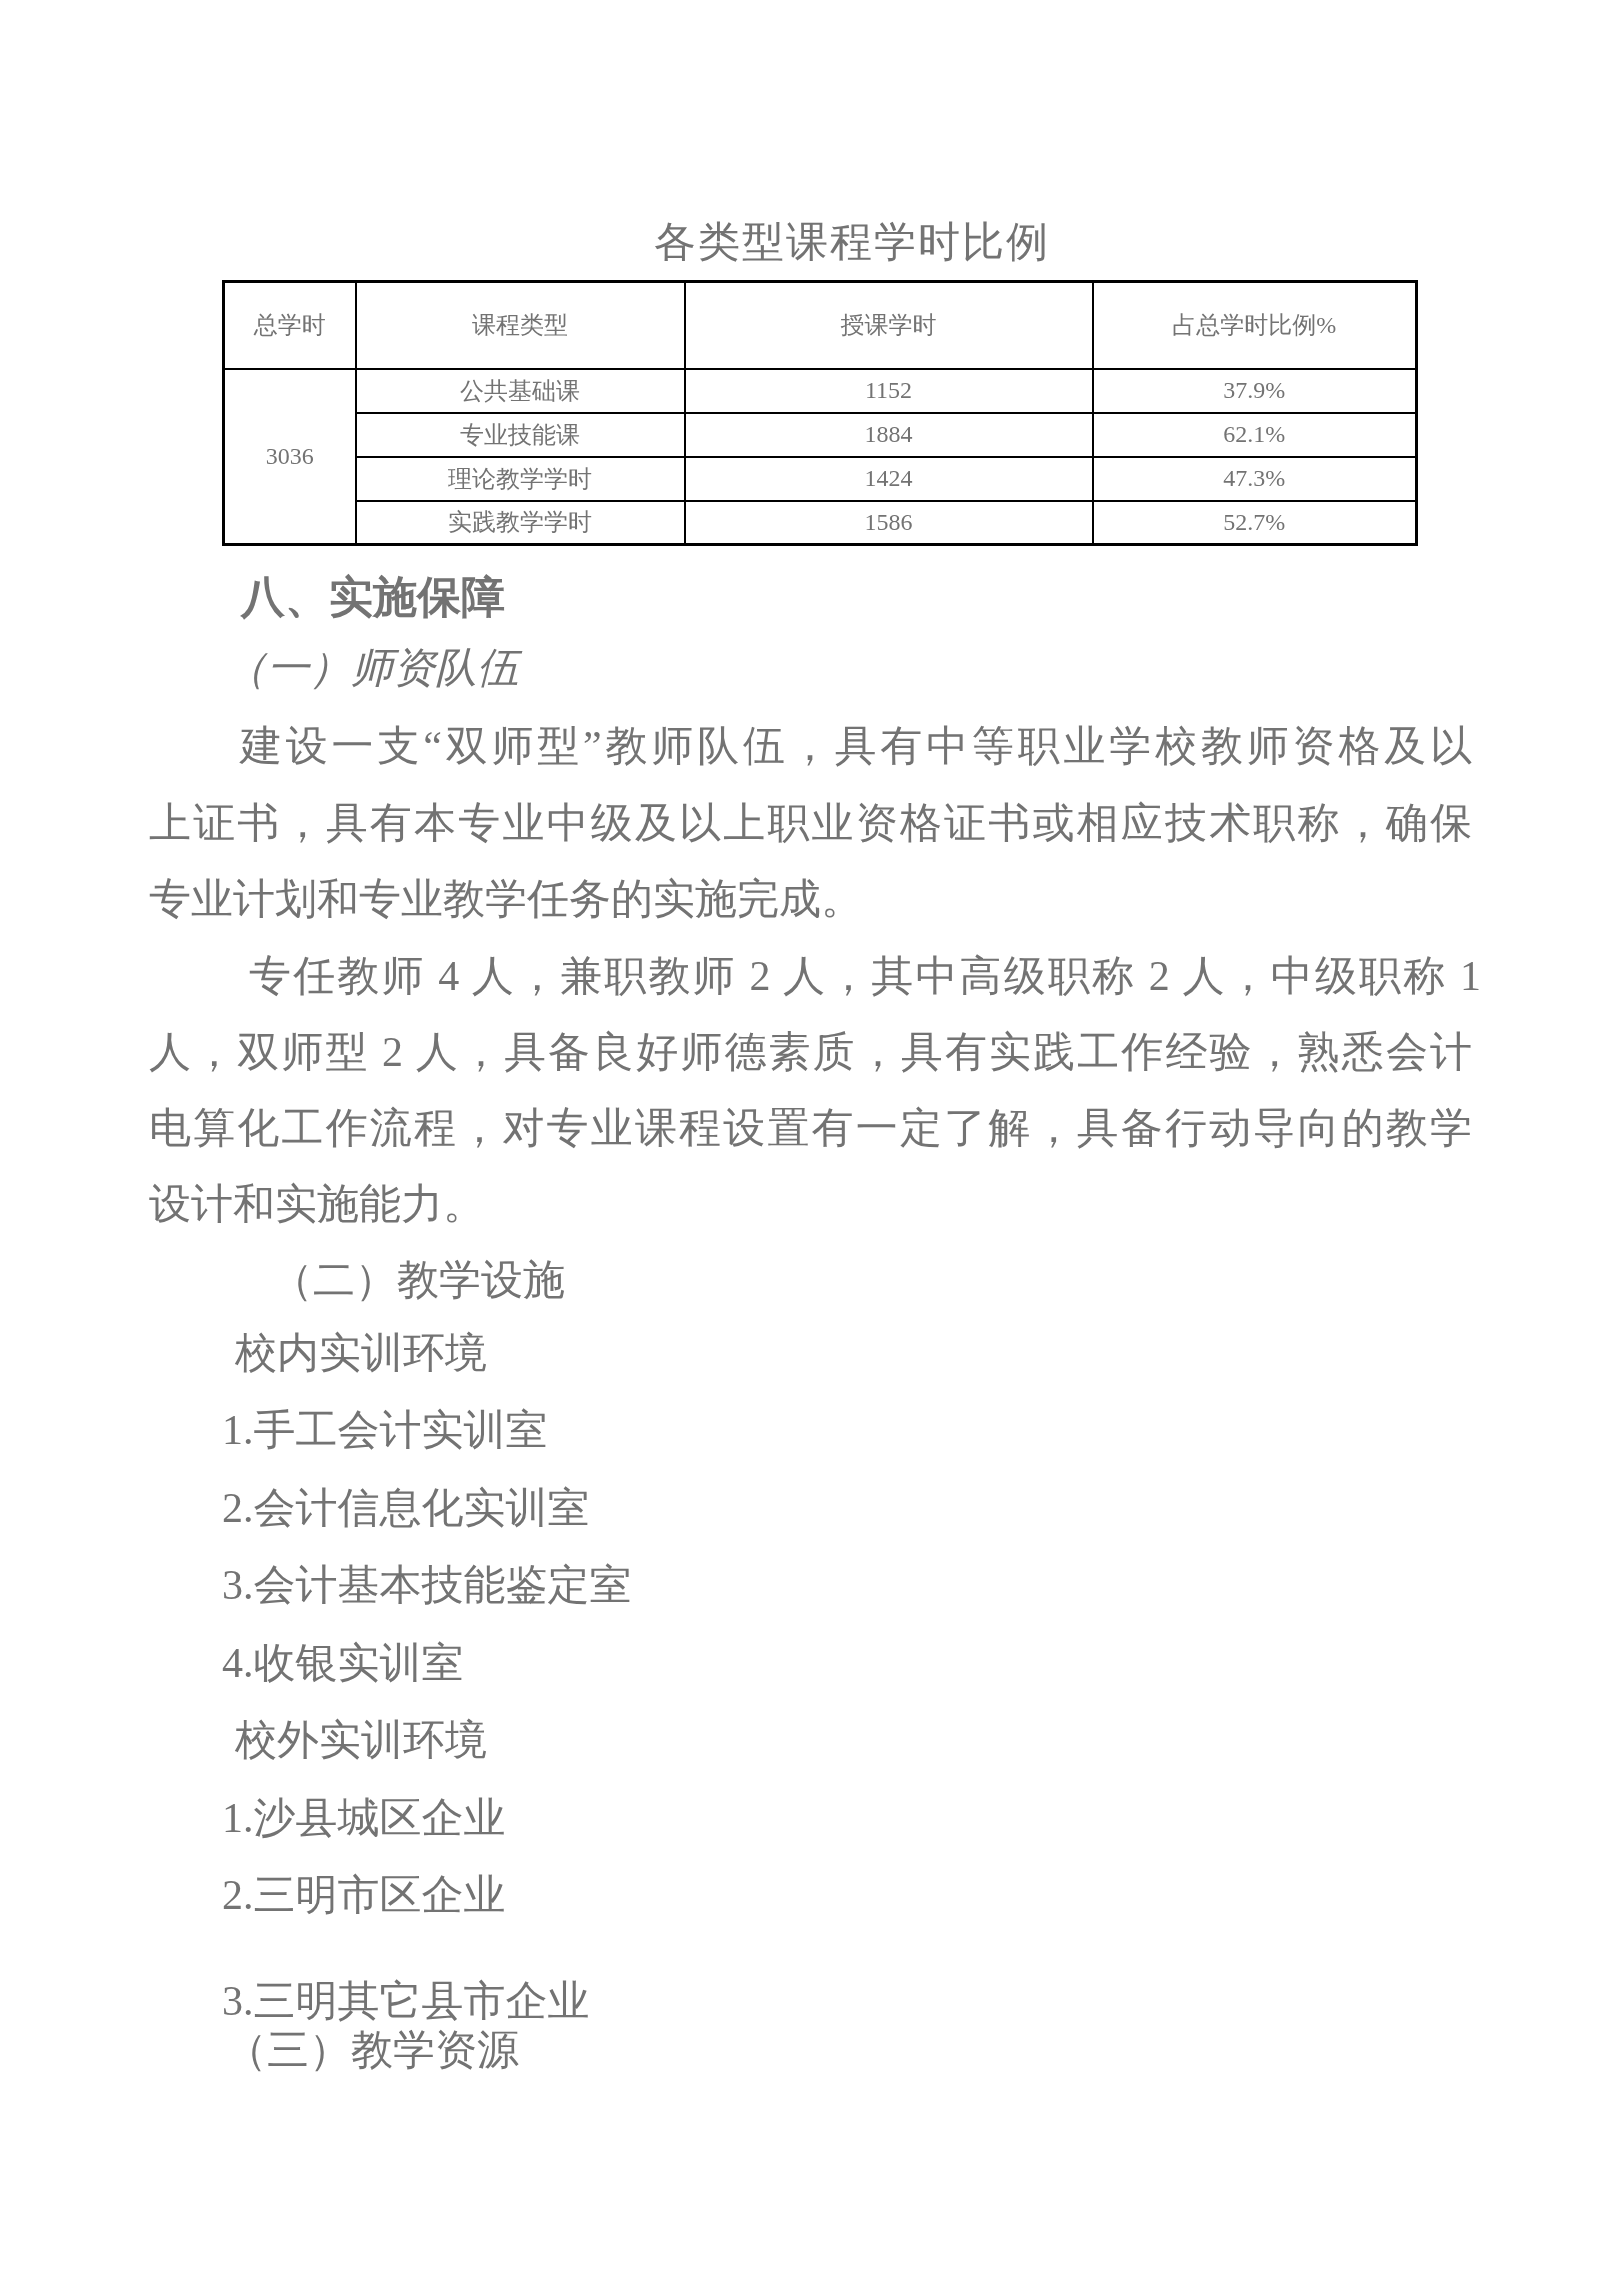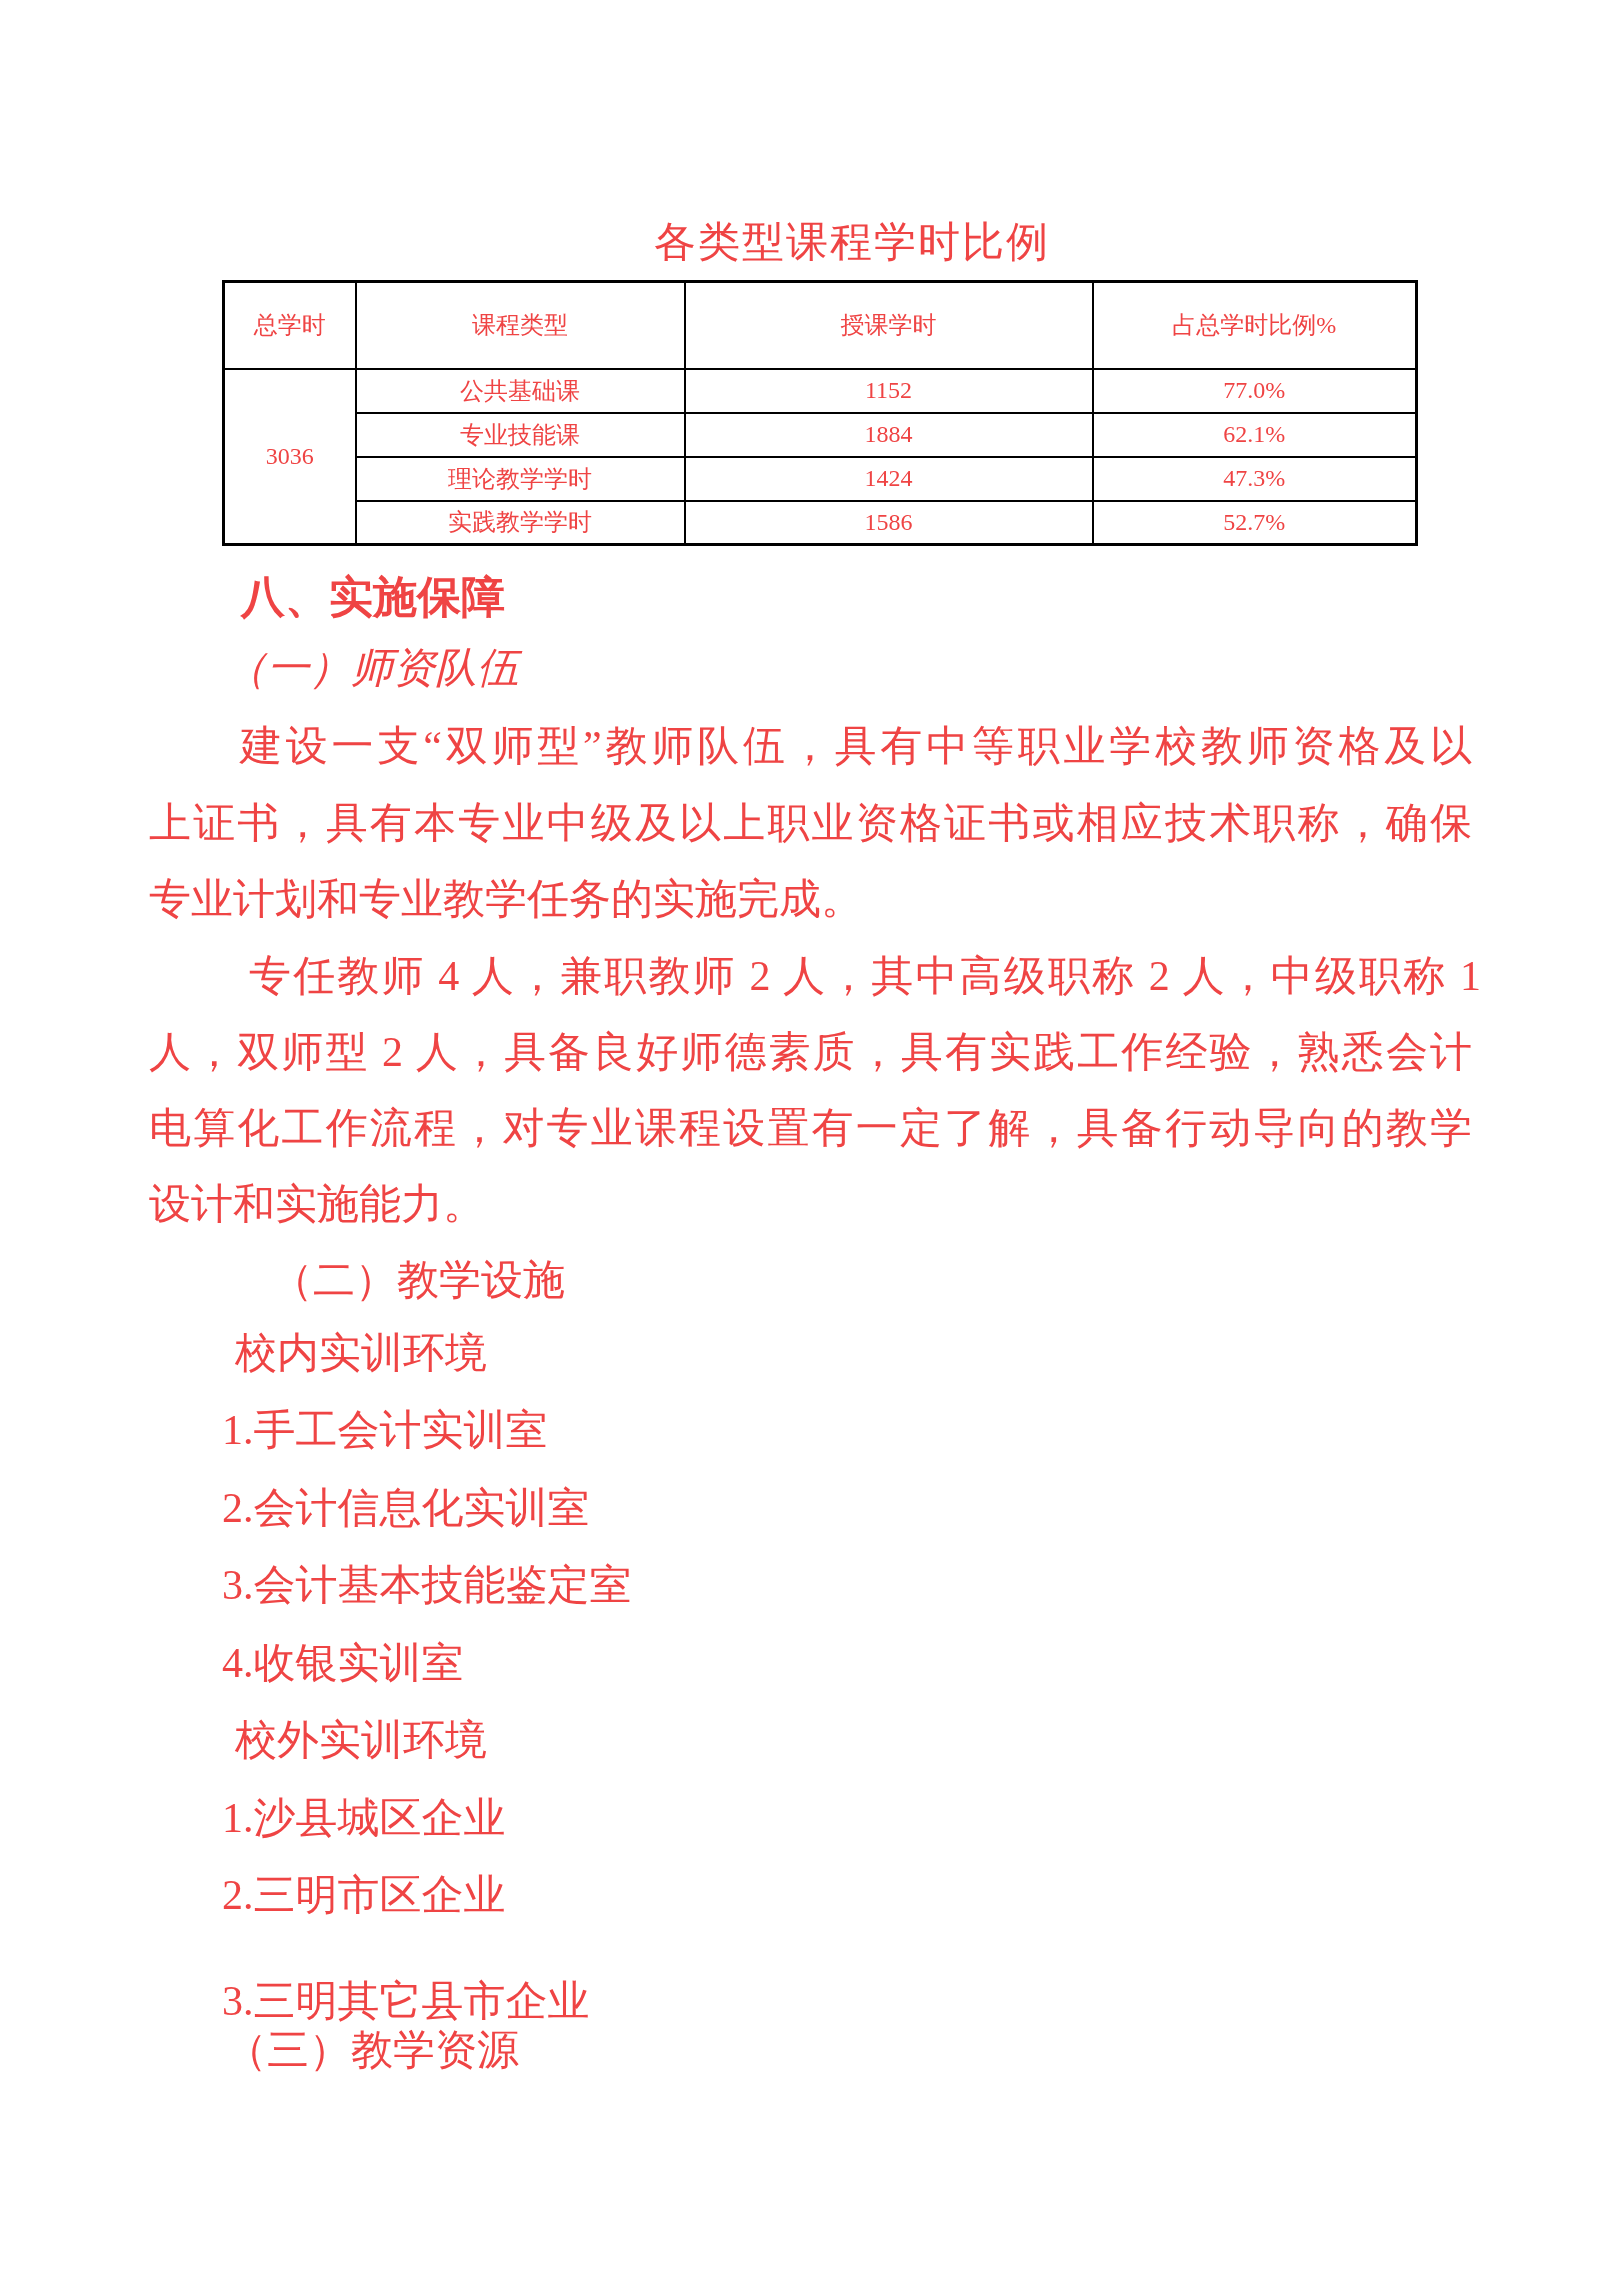--- a/index.html
+++ b/index.html
@@ -5,21 +5,21 @@
   html, body {
     margin: 0;
     padding: 0;
     background: #888;
   }
   .page {
     position: relative;
     width: 1621px;
     height: 2293px;
     background: #ffffff;
-    color: #ef4444;
+    color: #737373;
     font-family: "Liberation Serif", "DejaVu Serif", serif;
     overflow: hidden;
   }
   
   .doc-title {
     position: absolute;
     left: 654px;
     top: 218px;
     font-size: 42px;
     line-height: 49px;
@@ -89,21 +89,21 @@
         <tr class="header-row">
       <th>总学时</th>
       <th>课程类型</th>
       <th>授课学时</th>
       <th>占总学时比例%</th>
     </tr>
     <tr class="data-row">
       <td rowspan="4">3036</td>
       <td>公共基础课</td>
       <td>1152</td>
-      <td>77.0%</td>
+      <td>37.9%</td>
     </tr>
     <tr class="data-row">
       <td>专业技能课</td>
       <td>1884</td>
       <td>62.1%</td>
     </tr>
     <tr class="data-row">
       <td>理论教学学时</td>
       <td>1424</td>
       <td>47.3%</td>

